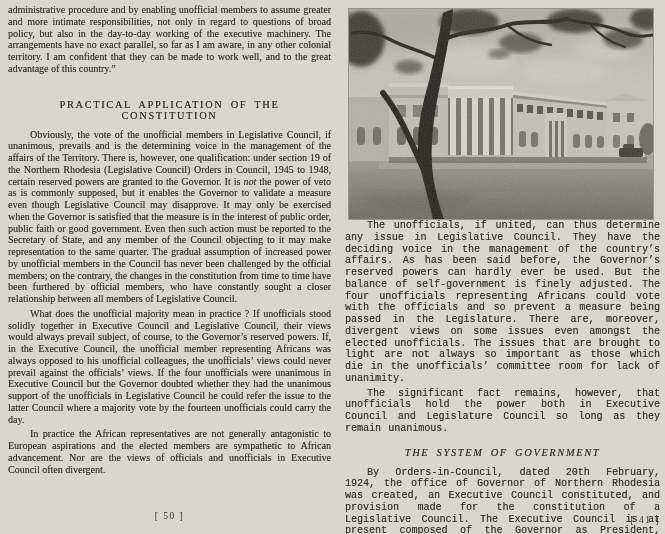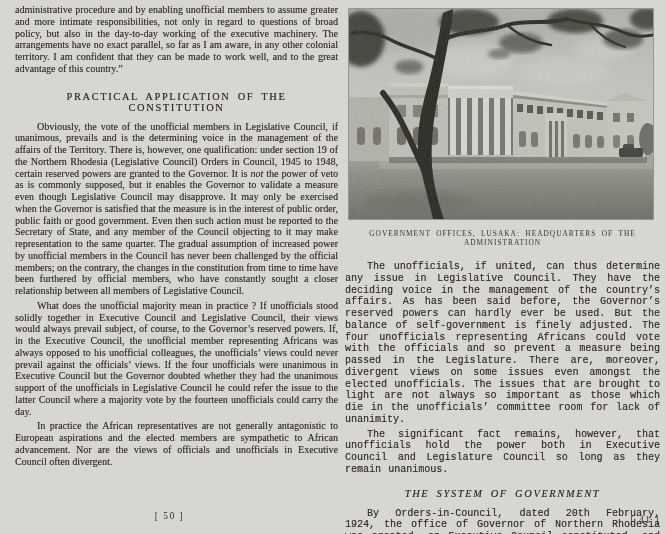--- a/index.html
+++ b/index.html
@@ -2,33 +2,33 @@
 <html><head>
 <meta charset="utf-8">
 <style>
   html,body { margin:0; padding:0; background:#d8d6d1; }
   .spread {
     position:relative; width:665px; height:534px;
     background:#d8d6d1; overflow:hidden;
     font-family:"Liberation Serif", serif;
   }
   .page-col { position:absolute; }
-  .col-left  { left:15px;  top:4px; width:323px; }
+  .col-left  { left:8px;  top:4px; width:323px; }
   .col-right { left:345px; top:8px; width:315px; }
   .body {
     font-size:10px; line-height:11.75px; text-align:justify;
     color:#332f28; margin:0 0 3px 0; text-indent:22px;
     text-shadow:0.2px 0.2px 0.3px rgba(51,47,40,0.5);
   }
   .no-indent { text-indent:0; }
   .rp { word-spacing:1.2px;font-family:Liberation Mono, monospace; }
   .heading {
     font-weight:normal; font-size:10.3px; letter-spacing:1.7px;
     word-spacing:3px; text-align:center; color:#2e2b24;
-    margin:16px 0 8px 0;
+    margin:24px 0 8px 0;
     text-shadow:0.2px 0.2px 0.3px rgba(46,43,36,0.55);
   }
   .heading-right { margin:12px 0 9px 0;font-style:italic; }
   .ital { }
   .photo-frame {
     width:304px; height:210px; margin:0 0 0 3px; padding:0;
     border:1px solid #96958c; background:#bdbcb3; overflow:hidden;
   }
   .photo-frame svg { display:block; }
   .caption {
@@ -179,21 +179,20 @@
           <ellipse cx="274" cy="30" rx="20" ry="10" fill="#2a2924" opacity="0.65" filter="url(#blur2)"></ellipse>
           <ellipse cx="298" cy="10" rx="17" ry="11" fill="#2a2924" opacity="0.8" filter="url(#blur2)"></ellipse>
           <ellipse cx="150" cy="45" rx="11" ry="5" fill="#2a2924" opacity="0.5" filter="url(#blur2)"></ellipse>
           <ellipse cx="60" cy="58" rx="14" ry="7" fill="#2a2924" opacity="0.55" filter="url(#blur2)"></ellipse>
         </g>
 
         <rect x="0" y="0" width="304" height="210" filter="url(#noise)" opacity="0.2"></rect>
       </svg>
     </figure>
 
-    <figcaption class="caption">GOVERNMENT OFFICES, LUSAKA:  HEADQUARTERS OF THE ADMINISTRATION</figcaption>
 
     <p class="body rp">The unofficials, if united, can thus determine any issue in Legislative Council. They have the deciding voice in the management of the country’s affairs. As has been said before, the Governor’s reserved powers can hardly ever be used. But the balance of self-government is finely adjusted. The four unofficials representing Africans could vote with the officials and so prevent a measure being passed in the Legislature. There are, moreover, divergent views on some issues even amongst the elected unofficials. The issues that are brought to light are not always so important as those which die in the unofficials’ committee room for lack of unanimity.</p>
 
     <p class="body rp">The significant fact remains, however, that unofficials hold the power both in Executive Council and Legislature Council so long as they remain unanimous.</p>
 
     <h2 class="heading heading-right">THE SYSTEM OF GOVERNMENT</h2>
 
     <p class="body rp">By Orders-in-Council, dated 20th February, 1924, the office of Governor of Northern Rhodesia was created, an Executive Council constituted, and provision made for the constitution of a Legislative Council. The Executive Council is at present composed of the Governor as President, seven official members and four unofficial</p>
   </section>
 

